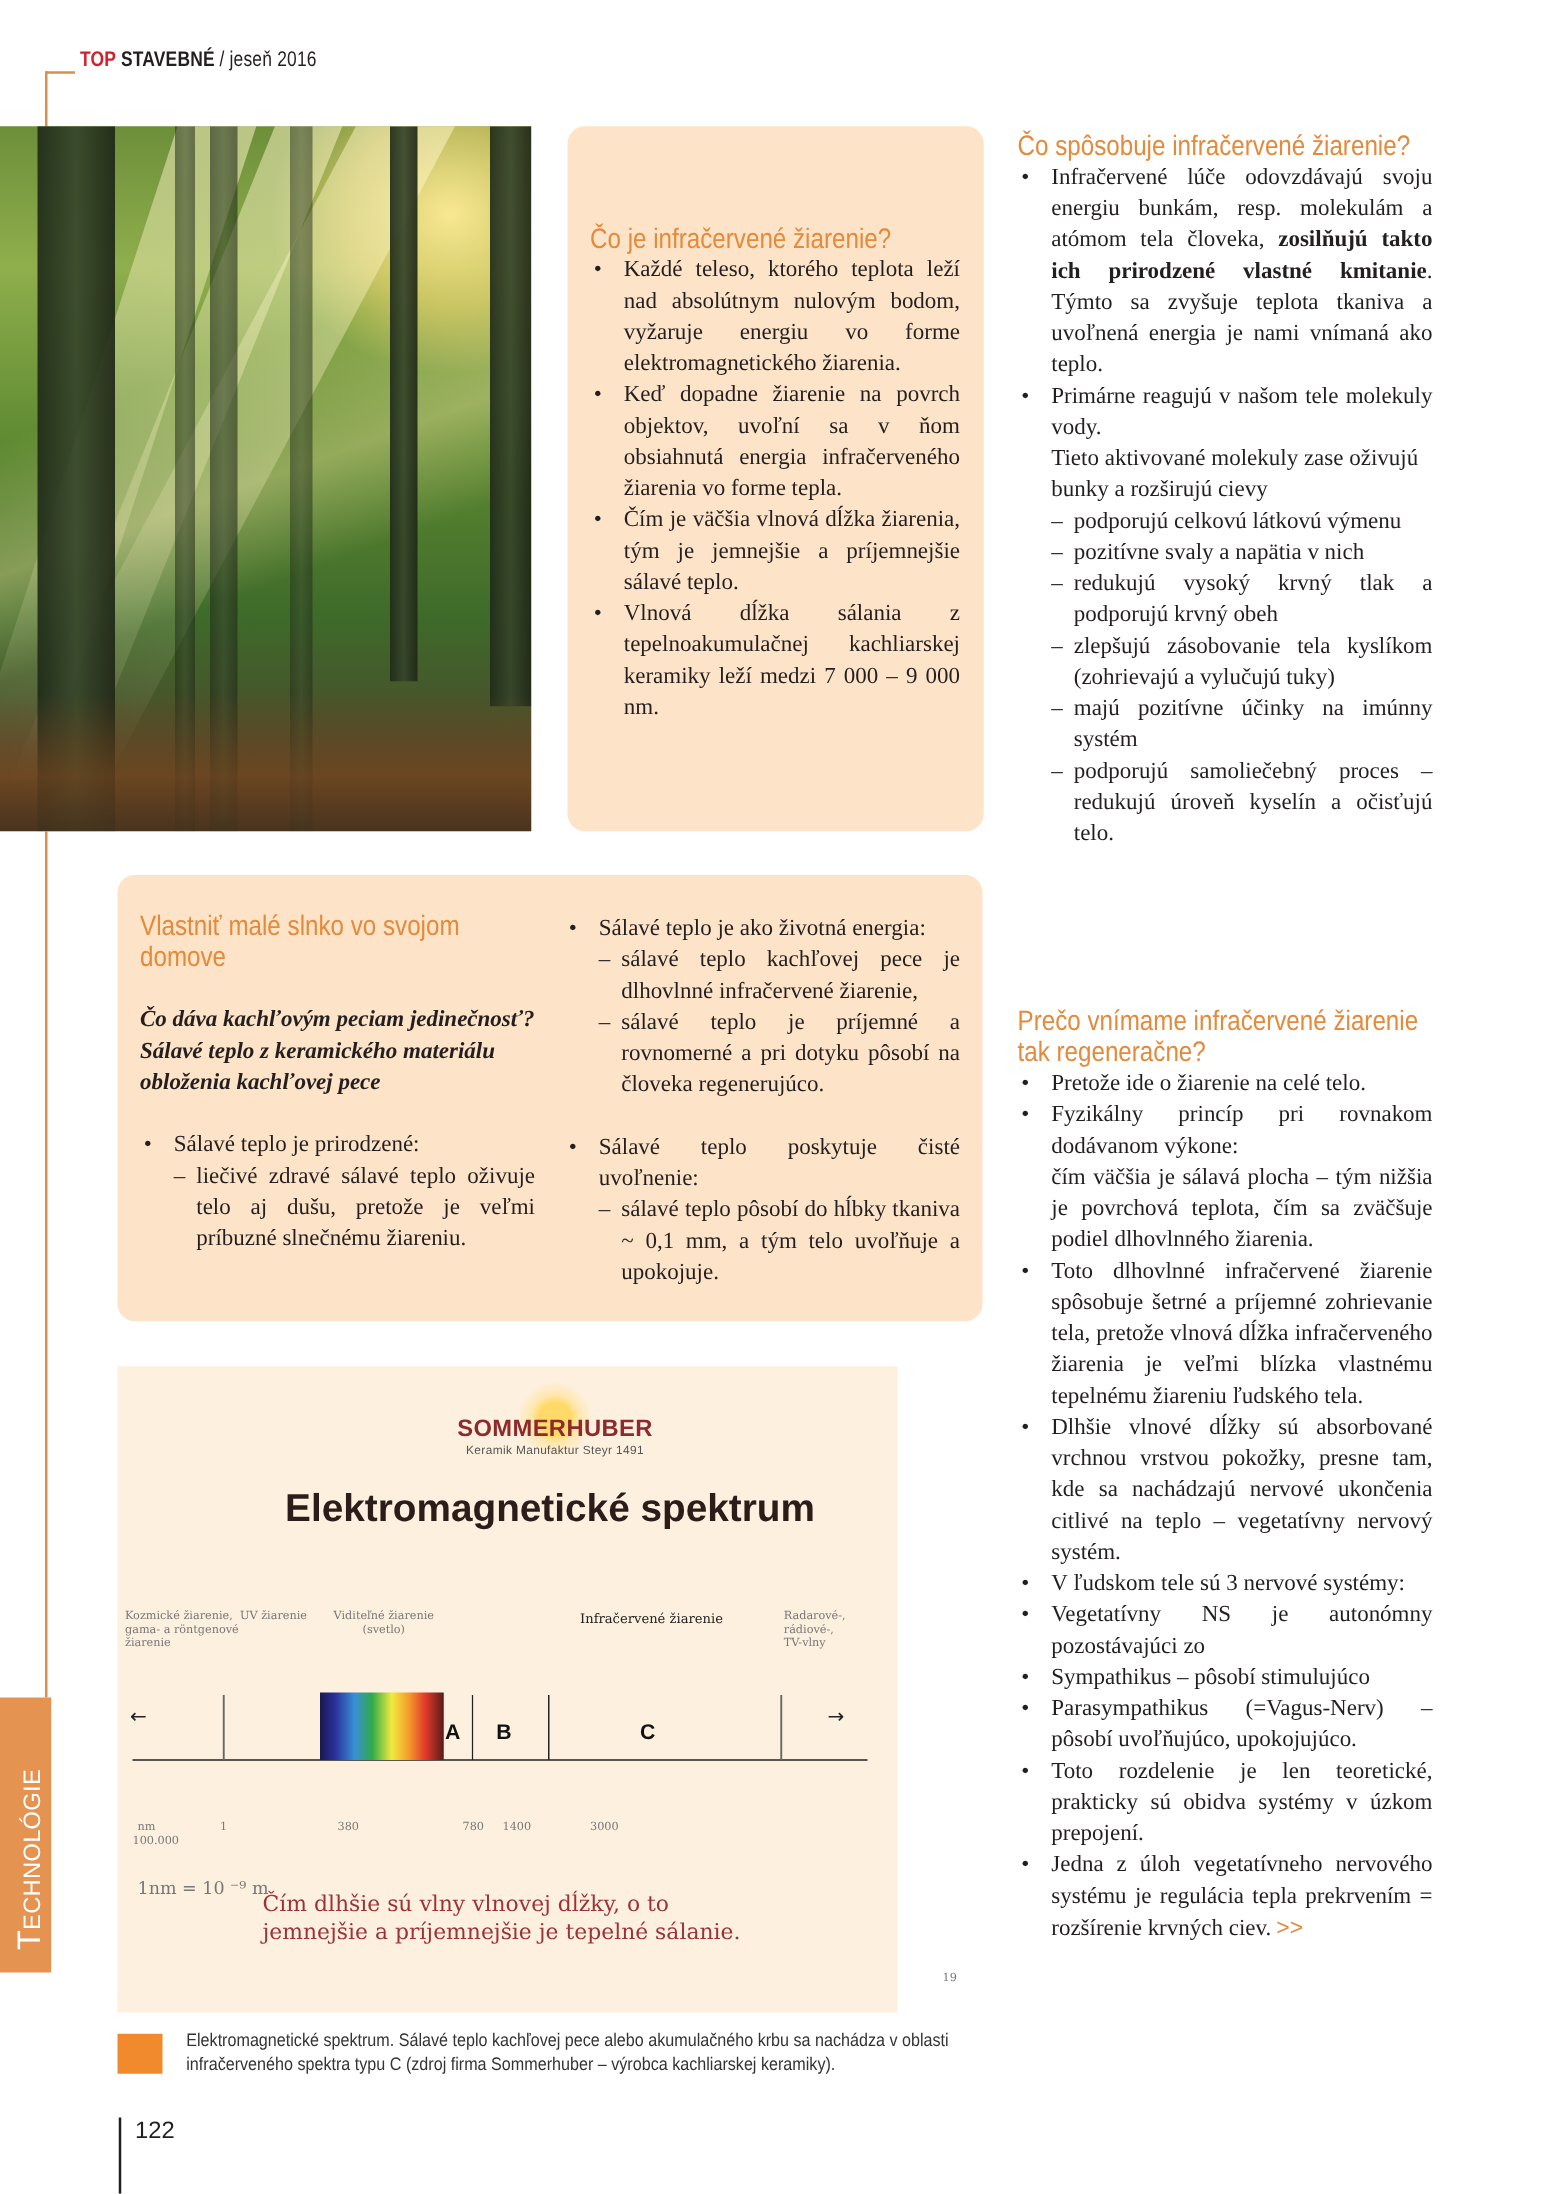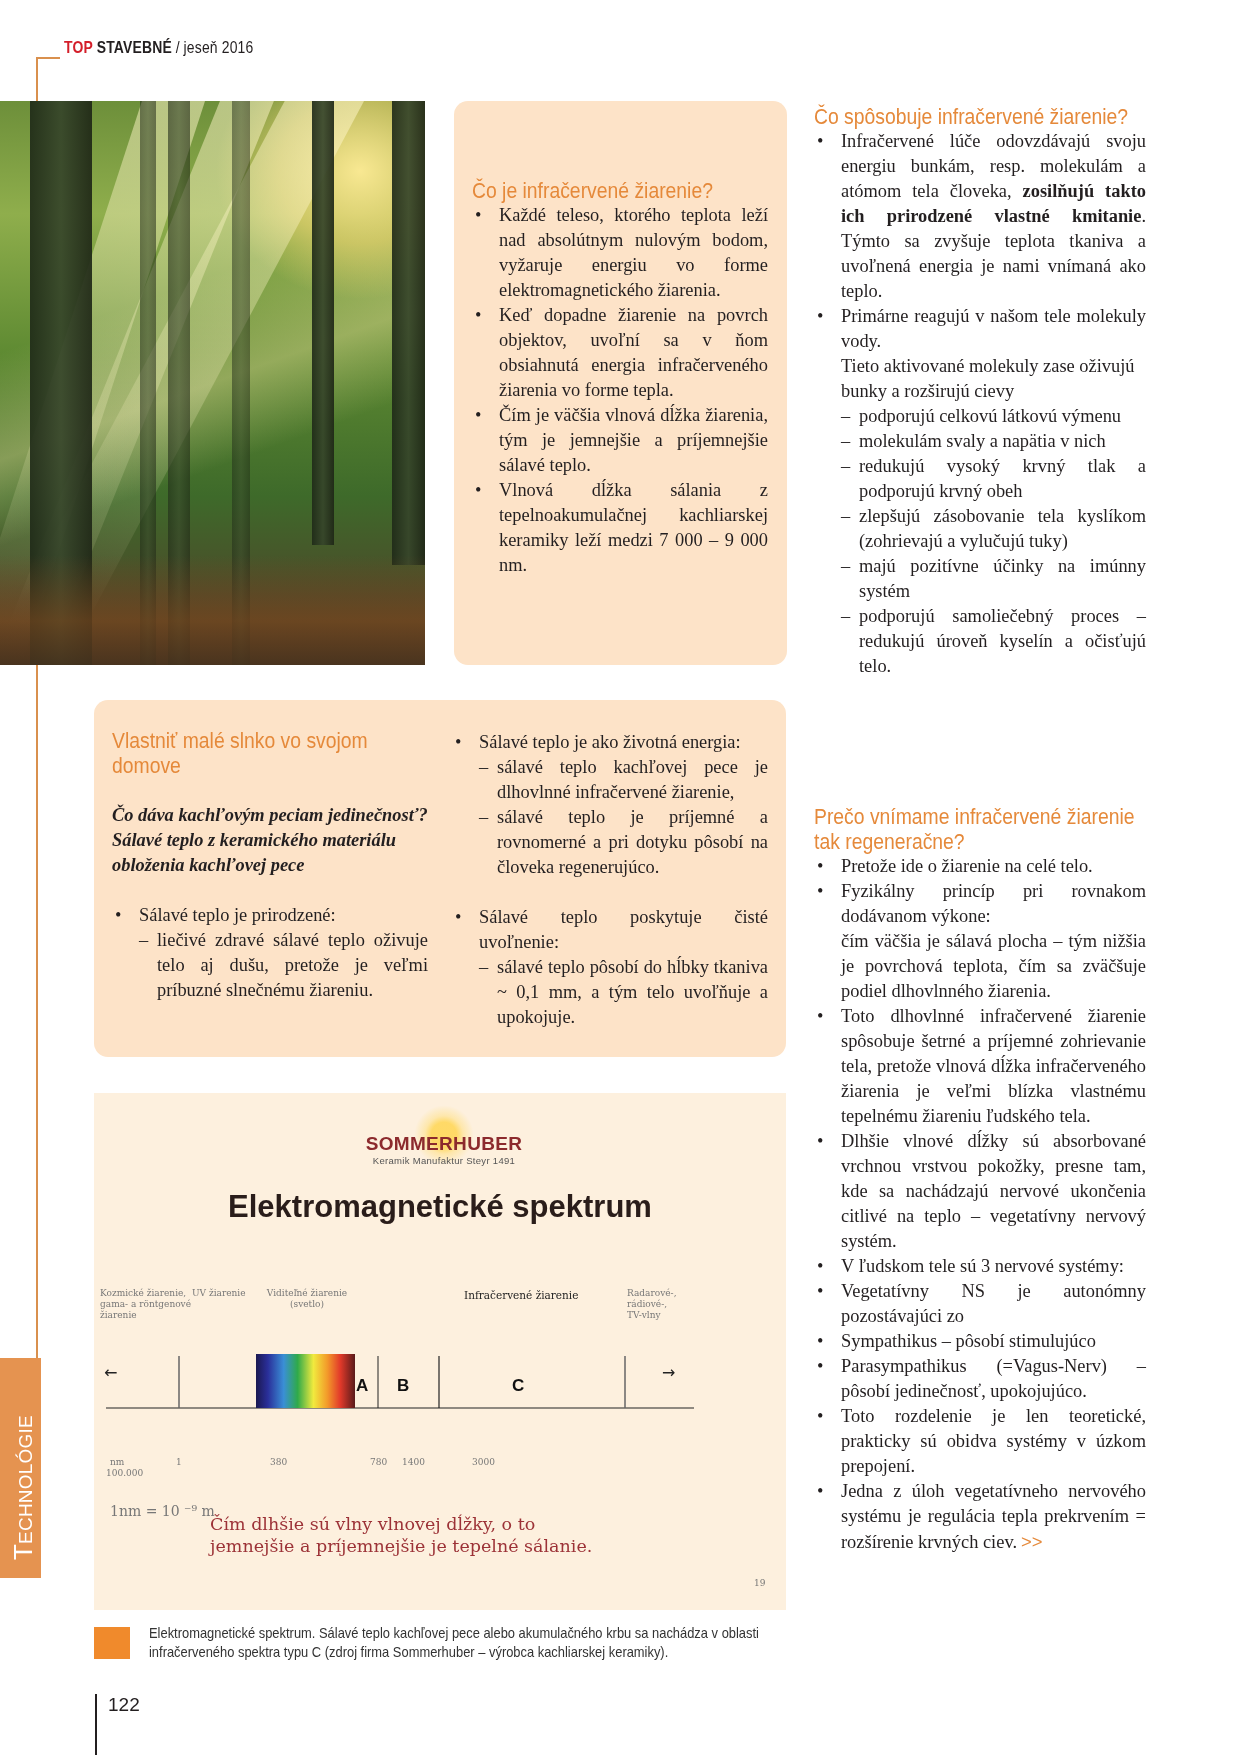--- a/index.html
+++ b/index.html
@@ -45,21 +45,21 @@
   .col-right2 { position: absolute; left: 814px; top: 804px; width: 332px; }
   .col-b2-left { position: absolute; left: 112px; top: 728px; width: 316px; }
   .col-b2-right { position: absolute; left: 452px; top: 730px; width: 316px; }
 
   .bi { font-weight: bold; font-style: italic; }
   b { font-weight: bold; }
   .gap { height: 25px; }
   .more { color: #e5893a; font-family: "Liberation Sans", "DejaVu Sans", sans-serif; margin-left: 4px; }
 
   
-  .figure { position: absolute; left: 94px; top: 1093px; width: 692px; height: 517px; background: #fdf0de; }
+  .figure { position: absolute; left: 94px; top: 1093px; width: 624px; height: 517px; background: #fdf0de; }
   .logo { position: absolute; left: 260px; top: 12px; width: 180px; height: 60px; }
   .logo .sun { position: absolute; left: 60px; top: 0; width: 60px; height: 60px; border-radius: 50%;
     background: radial-gradient(circle, rgba(255,215,90,0.9) 0 30%, rgba(255,220,110,0.45) 45%, rgba(255,230,140,0) 70%); }
   .logo .name { position: absolute; left: 0; top: 28px; width: 180px; text-align: center; font-family: "Liberation Sans", "DejaVu Sans", sans-serif; font-weight: bold; font-size: 19px; color: #8c2a2d; letter-spacing: 0.3px; }
   .logo .sub { position: absolute; left: 0; top: 50px; width: 180px; text-align: center; font-family: "Liberation Sans", "DejaVu Sans", sans-serif; font-size: 9.5px; color: #555; letter-spacing: 0.3px; }
   .fig-title { position: absolute; left: 0; width: 692px; top: 96px; text-align: center; font-family: "Liberation Sans", "DejaVu Sans", sans-serif; font-weight: bold; font-size: 31px; color: #2a1d1a; }
   .spec-svg { position: absolute; left: 0; top: 0; }
   .band-lbl { position: absolute; font-family: "DejaVu Serif", serif; font-size: 9px; line-height: 11px; color: #777; }
   .band-lbl.dark { color: #222; font-size: 10.5px; }
   .tick-lbl { position: absolute; font-family: "DejaVu Serif", serif; font-size: 9px; line-height: 11px; color: #777; }
@@ -121,21 +121,21 @@
 
 <div class="col-right">
   <div class="h-orange">Čo spôsobuje infračervené žiarenie?</div>
   <ul class="bul txt">
     <li><span>Infračervené lúče odovzdávajú svoju energiu bunkám, resp. molekulám a atómom tela človeka, </span><b>zosilňujú takto ich prirodzené vlastné kmitanie</b><span>. Týmto sa zvyšuje teplota tkaniva a uvoľnená energia je nami vnímaná ako teplo.</span></li>
     <li>
       <div>Primárne reagujú v našom tele molekuly vody.</div>
       <div style="text-align:left">Tieto aktivované molekuly zase oživujú bunky a rozširujú cievy</div>
       <ul class="dash">
         <li>podporujú celkovú látkovú výmenu</li>
-        <li>molekulám svaly a napätia v nich</li>
+        <li>pozitívne svaly a napätia v nich</li>
         <li>redukujú vysoký krvný tlak a podporujú krvný obeh</li>
         <li>zlepšujú zásobovanie tela kyslíkom (zohrievajú a vylučujú tuky)</li>
         <li>majú pozitívne účinky na imúnny systém</li>
         <li>podporujú samoliečebný proces – redukujú úroveň kyselín a očisťujú telo.</li>
       </ul>
     </li>
   </ul>
 </div>
 
 <div class="box box2"></div>
@@ -181,21 +181,21 @@
       <div>Fyzikálny princíp pri rovnakom dodávanom výkone:</div>
       <div>čím väčšia je sálavá plocha – tým nižšia je povrchová teplota, čím sa zväčšuje podiel dlhovlnného žiarenia.</div>
     </li>
     <li>Toto dlhovlnné infračervené žiarenie spôsobuje šetrné a príjemné zohrievanie tela, pretože vlnová dĺžka infračerveného žiarenia je veľmi blízka vlastnému tepelnému žiareniu ľudského tela.</li>
     <li>Dlhšie vlnové dĺžky sú absorbované vrchnou vrstvou pokožky, presne tam, kde sa nachádzajú nervové ukončenia citlivé na teplo – vegetatívny nervový systém.</li>
     <li>
       <div>V ľudskom tele sú 3 nervové systémy:</div>
     </li>
     <li>Vegetatívny NS je autonómny pozostávajúci zo</li>
     <li>Sympathikus – pôsobí stimulujúco</li>
-    <li>Parasympathikus (=Vagus-Nerv) – pôsobí jedinečnosť, upokojujúco.</li>
+    <li>Parasympathikus (=Vagus-Nerv) – pôsobí uvoľňujúco, upokojujúco.</li>
     <li>Toto rozdelenie je len teoretické, prakticky sú obidva systémy v úzkom prepojení.</li>
     <li><span>Jedna z úloh vegetatívneho nervového systému je regulácia tepla prekrvením = rozšírenie krvných ciev.</span><span class="more">&gt;&gt;</span></li>
   </ul>
 </div>
 
 <div class="figure">
   <div class="logo">
     <div class="sun"></div>
     <div class="name">SOMMERHUBER</div>
     <div class="sub">Keramik Manufaktur Steyr 1491</div>

